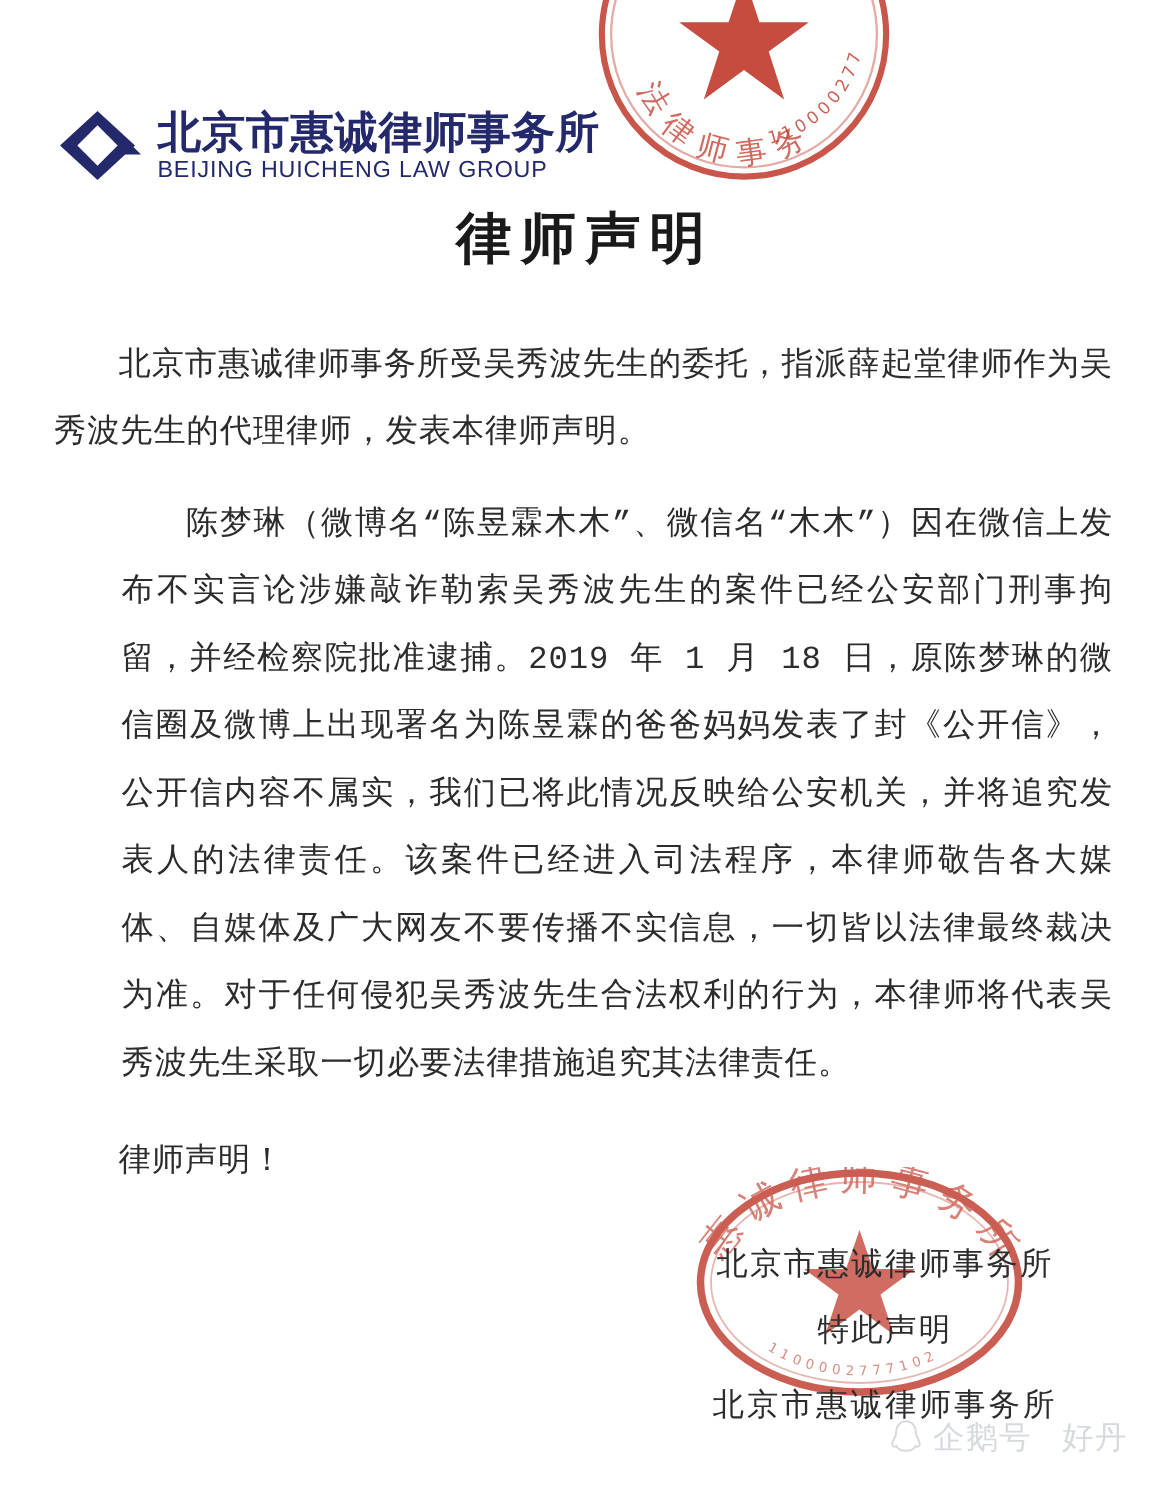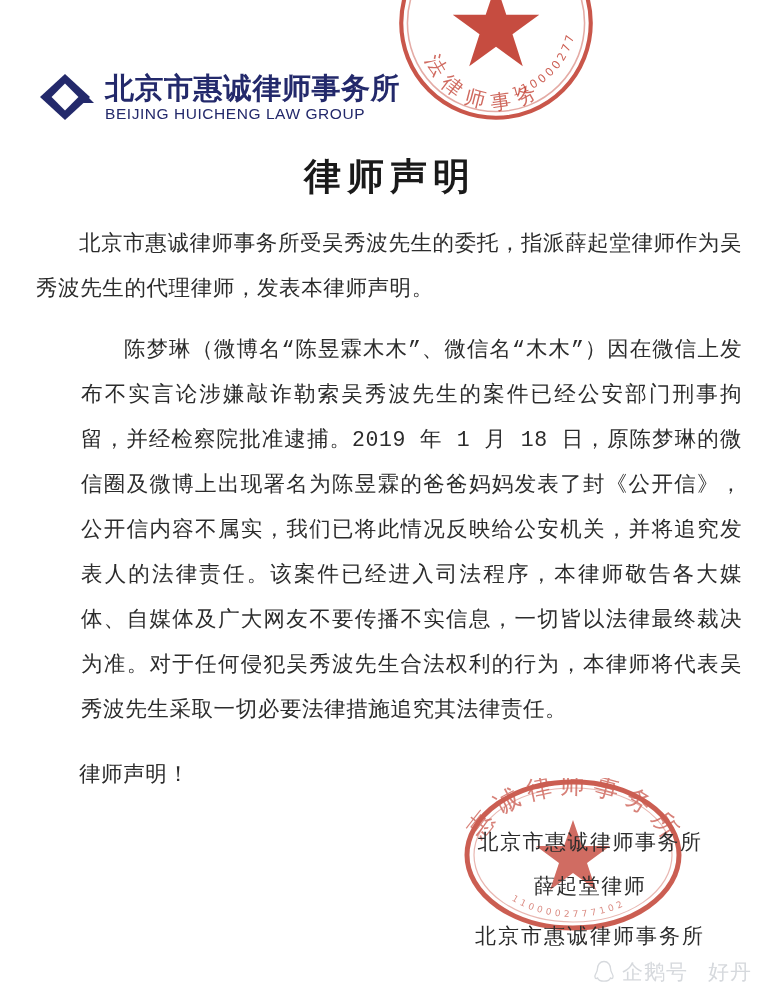--- a/index.html
+++ b/index.html
@@ -64,21 +64,21 @@
     color: #23296b;
     letter-spacing: 0.55px;
     margin-top: 3px;
     white-space: nowrap;
   }
 
   
   .doc-title {
     position: absolute;
     left: 0;
-    top: 152px;
+    top: 134px;
     width: 774px;
     text-align: center;
     font-family: "DejaVu Serif", "Liberation Serif", serif;
     font-size: 37px;
     font-weight: bold;
     color: #1a1a1a;
     letter-spacing: 6px;
     text-indent: 6px;
   }
 
@@ -138,21 +138,21 @@
     height: 155px;
     z-index: 2;
     pointer-events: none;
     opacity: 0.92;
   }
 
   
   .watermark {
     position: absolute;
     right: 22px;
-    bottom: 14px;
+    bottom: 28px;
     display: flex;
     align-items: center;
     gap: 7px;
     color: #d6d9dd;
     font-family: "DejaVu Sans", "Liberation Sans", sans-serif;
     font-size: 21px;
     letter-spacing: 1px;
     user-select: none;
   }
   .wm-icon { width: 22px; height: 25px; flex: none; }
@@ -210,21 +210,21 @@
       </text>
       <path id="botArcBot" d="M 24 88 A 88 60 0 0 0 198 88" fill="none"></path>
       <text font-size="9" fill="#c0392b" opacity="0.72" letter-spacing="3.5" font-family="'DejaVu Sans', sans-serif">
         <textPath href="#botArcBot" startOffset="20%">1100002777102</textPath>
       </text>
     </g>
   </svg>
 
   <div class="sign-block">
     <div class="sign-line">北京市惠诚律师事务所</div>
-    <div class="sign-line">薛起堂律师</div>
+    <div class="sign-line">特此声明</div>
     <div class="sign-date">北京市惠诚律师事务所</div>
   </div>
 
   <div class="watermark">
     <svg class="wm-icon" viewBox="0 0 22 25" aria-hidden="true">
       <path d="M11 1.5c4 0 6.6 3.4 6.6 7.6 0 2 .7 3 1.6 4.6 1 1.7 1.3 3.1.6 4.2-.5.8-1.6.7-2.4.1-.5 1.7-3 3.2-6.4 3.2S5.1 19.7 4.6 18c-.8.6-1.9.7-2.4-.1-.7-1.1-.4-2.5.6-4.2.9-1.6 1.6-2.6 1.6-4.6C4.4 4.9 7 1.5 11 1.5z" fill="none" stroke="#d6d9dd" stroke-width="1.3"></path>
     </svg>
     <span>企鹅号</span>
     <span class="wm-sep"></span>
     <span>好丹</span>

